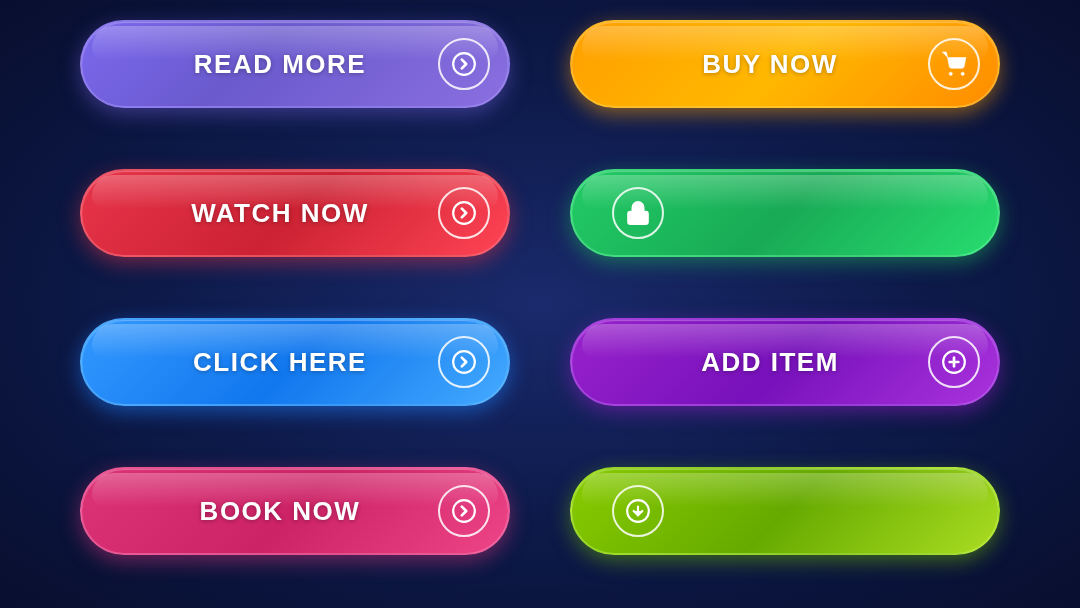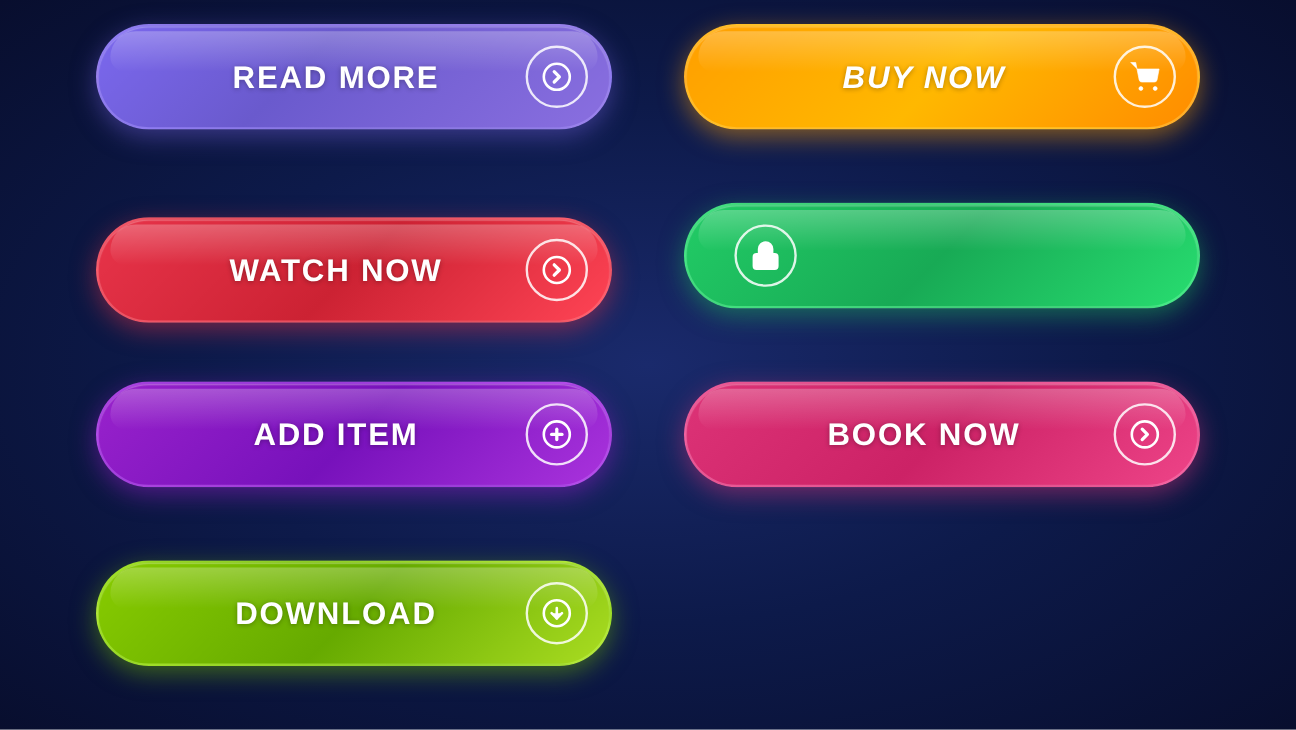--- a/index.html
+++ b/index.html
@@ -74,29 +74,27 @@
       background: linear-gradient(135deg, #7b68ee 0%, #6a5acd 40%, #8a6fe0 100%);
       box-shadow: 0 6px 20px rgba(106,90,205,0.5), inset 0 1px 1px rgba(255,255,255,0.3);
       border: 2px solid rgba(180,160,255,0.4);
     }
 
     
     .btn-buy-now {
       background: linear-gradient(135deg, #ff9f00 0%, #ffb800 50%, #ff8c00 100%);
       box-shadow: 0 6px 20px rgba(255,160,0,0.5), inset 0 1px 1px rgba(255,255,255,0.3);
       border: 2px solid rgba(255,220,100,0.4);
-      font-style: italic;
     }
 
     
     .btn-watch-now {
       background: linear-gradient(135deg, #e8344a 0%, #cc2233 50%, #ff4455 100%);
       box-shadow: 0 6px 20px rgba(220,50,70,0.5), inset 0 1px 1px rgba(255,255,255,0.3);
       border: 2px solid rgba(255,140,150,0.4);
-      margin-top: 12px;
     }
 
     
     .btn-login {
       background: linear-gradient(135deg, #22cc66 0%, #18aa55 50%, #28dd70 100%);
       box-shadow: 0 6px 20px rgba(30,180,90,0.5), inset 0 1px 1px rgba(255,255,255,0.3);
       border: 2px solid rgba(120,255,170,0.4);
     }
 
     
@@ -180,20 +178,29 @@
 
   <button class="btn btn-login">
     <span class="btn-icon">
       <svg viewBox="0 0 24 24" fill="none" stroke="white" stroke-width="2" stroke-linecap="round" stroke-linejoin="round">
         <rect x="3" y="11" width="18" height="11" rx="2" ry="2"></rect>
         <path d="M7 11V7a5 5 0 0 1 10 0v4"></path>
       </svg>
     </span>
   </button>
 
+  <button class="btn btn-click-here">
+    <span class="btn-label">CLICK HERE</span>
+    <span class="btn-icon">
+      <svg viewBox="0 0 24 24" fill="none" stroke="white" stroke-width="2.5" stroke-linecap="round" stroke-linejoin="round">
+        <circle cx="12" cy="12" r="10" stroke="white" stroke-width="2" fill="none"></circle>
+        <polyline points="10 8 14 12 10 16" stroke="white" stroke-width="2.5" fill="none"></polyline>
+      </svg>
+    </span>
+  </button>
 
   <button class="btn btn-add-item">
     <span class="btn-label">ADD ITEM</span>
     <span class="btn-icon">
       <svg viewBox="0 0 24 24" fill="none" stroke="white" stroke-width="2.5" stroke-linecap="round">
         <circle cx="12" cy="12" r="10" stroke="white" stroke-width="2" fill="none"></circle>
         <line x1="12" y1="8" x2="12" y2="16"></line>
         <line x1="8" y1="12" x2="16" y2="12"></line>
       </svg>
     </span>
@@ -203,21 +210,20 @@
     <span class="btn-label">BOOK NOW</span>
     <span class="btn-icon">
       <svg viewBox="0 0 24 24" fill="none" stroke="white" stroke-width="2.5" stroke-linecap="round" stroke-linejoin="round">
         <circle cx="12" cy="12" r="10" stroke="white" stroke-width="2" fill="none"></circle>
         <polyline points="10 8 14 12 10 16" stroke="white" stroke-width="2.5" fill="none"></polyline>
       </svg>
     </span>
   </button>
 
   <button class="btn btn-download">
-    <span class="btn-label">DOWNLOAD</span>
     <span class="btn-icon">
       <svg viewBox="0 0 24 24" fill="none" stroke="white" stroke-width="2" stroke-linecap="round" stroke-linejoin="round">
         <circle cx="12" cy="12" r="10" stroke="white" stroke-width="2" fill="none"></circle>
         <polyline points="8 12 12 16 16 12"></polyline>
         <line x1="12" y1="8" x2="12" y2="16"></line>
       </svg>
     </span>
   </button>
 
 </div>

